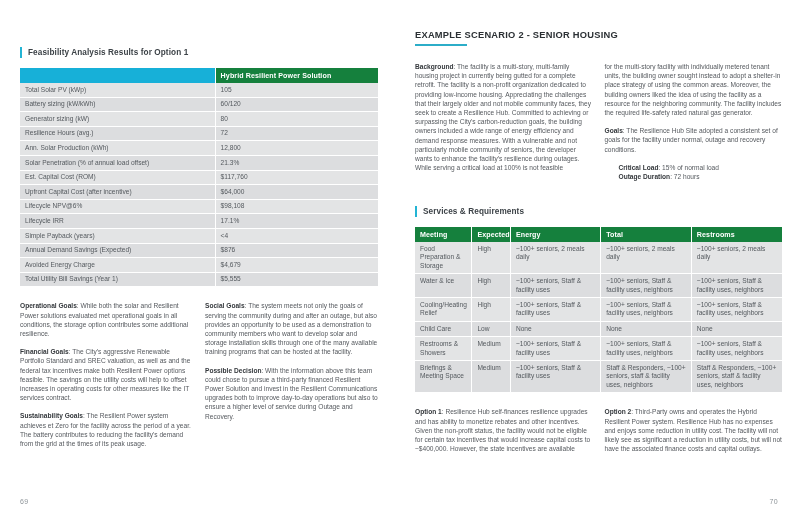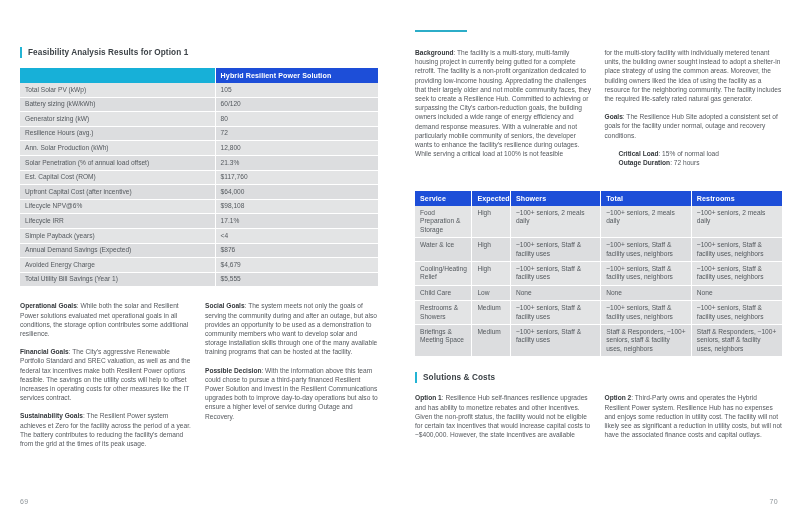--- a/index.html
+++ b/index.html
@@ -65,21 +65,21 @@
     margin-bottom: 16px;
   }
 
   
   table.dt {
     border-collapse: collapse;
     width: 100%;
     table-layout: fixed;
   }
   table.dt th {
-    background: #1d4ed8;
+    background: #15803d;
     color: #ffffff;
     font-size: 7.1px;
     font-weight: bold;
     text-align: left;
     padding: 3.5px 5px 3.5px 5px;
     letter-spacing: .1px;
     border-right: 1px solid #ffffff;
     vertical-align: middle;
   }
   table.dt th:last-child { border-right: none; }
@@ -237,51 +237,56 @@
           <p class="body"><span class="lead">Social Goals</span><span>: The system meets not only the goals of serving the community during and after an outage, but also provides an opportunity to be used as a demonstration to community members who want to develop solar and storage installation skills through one of the many available training programs that can be hosted at the facility.</span></p>
           <p class="body"><span class="lead">Possible Decision</span><span>: With the information above this team could chose to pursue a third-party financed Resilient Power Solution and invest in the Resilient Communications upgrades both to improve day-to-day operations but also to ensure a higher level of service during Outage and Recovery.</span></p>
         </div>
     </div>
 
     <div class="pagenum left">69</div>
   </div>
 
   <div class="page page-right">
 
+    <div class="scenario-head">EXAMPLE SCENARIO 2 - SENIOR HOUSING</div>
     <div class="scenario-rule"></div>
 
     <div class="cols2" style="margin-bottom:14px;">
       <div class="col" id="bg-col-1">
           <p class="body"><span class="lead">Background</span><span>: The facility is a multi-story, multi-family housing project in currently being gutted for a complete retrofit. The facility is a non-profit organization dedicated to providing low-income housing. Appreciating the challenges that their largely older and not mobile community faces, they seek to create a Resilience Hub. Committed to achieving or surpassing the City's carbon-reduction goals, the building owners included a wide range of energy efficiency and demand response measures. With a vulnerable and not particularly mobile community of seniors, the developer wants to enhance the facility's resilience during outages. While serving a critical load at 100% is not feasible</span></p>
         </div>
       <div class="col" id="bg-col-2">
           <p class="body"><span>for the multi-story facility with individually metered tenant units, the building owner sought instead to adopt a shelter-in place strategy of using the common areas. Moreover, the building owners liked the idea of using the facility as a resource for the neighboring community. The facility includes the required life-safety rated natural gas generator.</span></p>
           <p class="body"><span class="lead">Goals</span><span>: The Resilience Hub Site adopted a consistent set of goals for the facility under normal, outage and recovery conditions.</span></p>
           <div class="bullets">
             <p><span class="lead">Critical Load</span><span>: 15% of normal load</span></p>
             <p><span class="lead">Outage Duration</span><span>: 72 hours</span></p>
           </div>
         </div>
     </div>
 
+    <div class="sec-head">
+      <div class="sec-bar"></div>
+      <div class="sec-title">Services &amp; Requirements</div>
+    </div>
 
     <div class="tbl-wrap">
       <table class="dt" id="services-table">
         <colgroup>
           <col style="width:15.5%">
             <col style="width:10.5%">
           <col style="width:24.6%">
             <col style="width:24.7%">
             <col style="width:24.7%">
         </colgroup>
         <thead>
           <tr id="services-head-row">
-              <th>Service</th>
+              <th>Meeting</th>
               <th>Expected</th>
-              <th>Showers</th>
+              <th>Energy</th>
               <th>Total</th>
               <th>Restrooms</th>
             </tr>
         </thead>
         <tbody>
             <tr>
               <td>Food Preparation &amp; Storage</td>
               <td>High</td>
               <td>~100+ seniors, 2 meals daily</td>
               <td>~100+ seniors, 2 meals daily</td>
@@ -319,24 +324,20 @@
               <td>Briefings &amp; Meeting Space</td>
               <td>Medium</td>
               <td>~100+ seniors, Staff &amp; facility uses</td>
               <td>Staff &amp; Responders, ~100+ seniors, staff &amp; facility uses, neighbors</td>
               <td>Staff &amp; Responders, ~100+ seniors, staff &amp; facility uses, neighbors</td>
             </tr>
           </tbody>
       </table>
     </div>
 
-    <div class="sec-head">
-      <div class="sec-bar"></div>
-      <div class="sec-title">Solutions &amp; Costs</div>
-    </div>
 
     <div class="cols2">
       <div class="col" id="sol-col-1">
           <p class="body"><span class="lead">Option 1</span><span>: Resilience Hub self-finances resilience upgrades and has ability to monetize rebates and other incentives. Given the non-profit status, the facility would not be eligible for certain tax incentives that would increase capital costs to ~$400,000. However, the state incentives are available</span></p>
         </div>
       <div class="col" id="sol-col-2">
           <p class="body"><span class="lead">Option 2</span><span>: Third-Party owns and operates the Hybrid Resilient Power system. Resilience Hub has no expenses and enjoys some reduction in utility cost. The facility will not likely see as significant a reduction in utility costs, but will not have the associated finance costs and capital outlays.</span></p>
         </div>
     </div>
 

